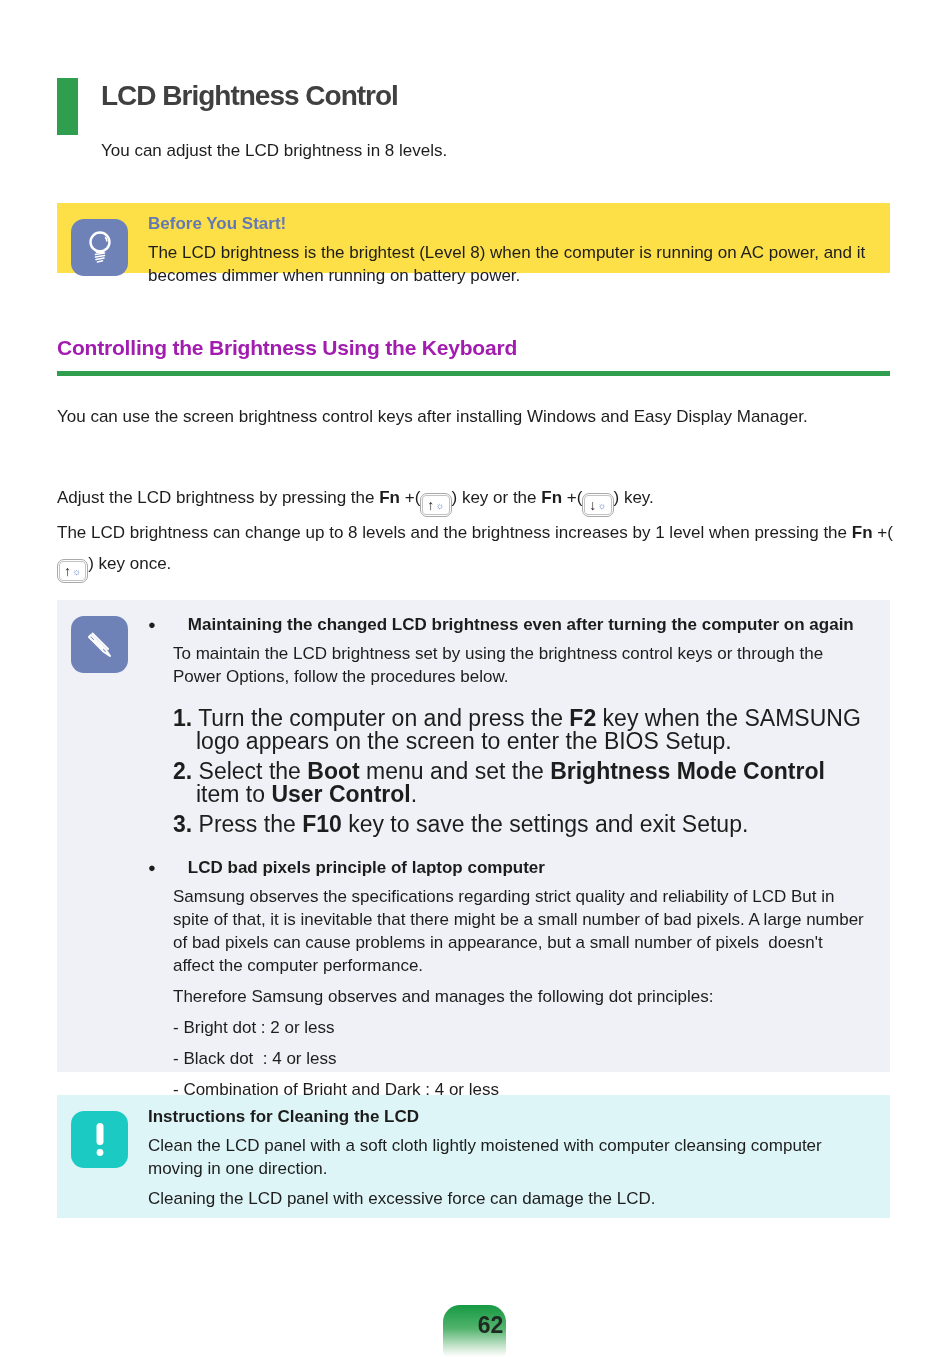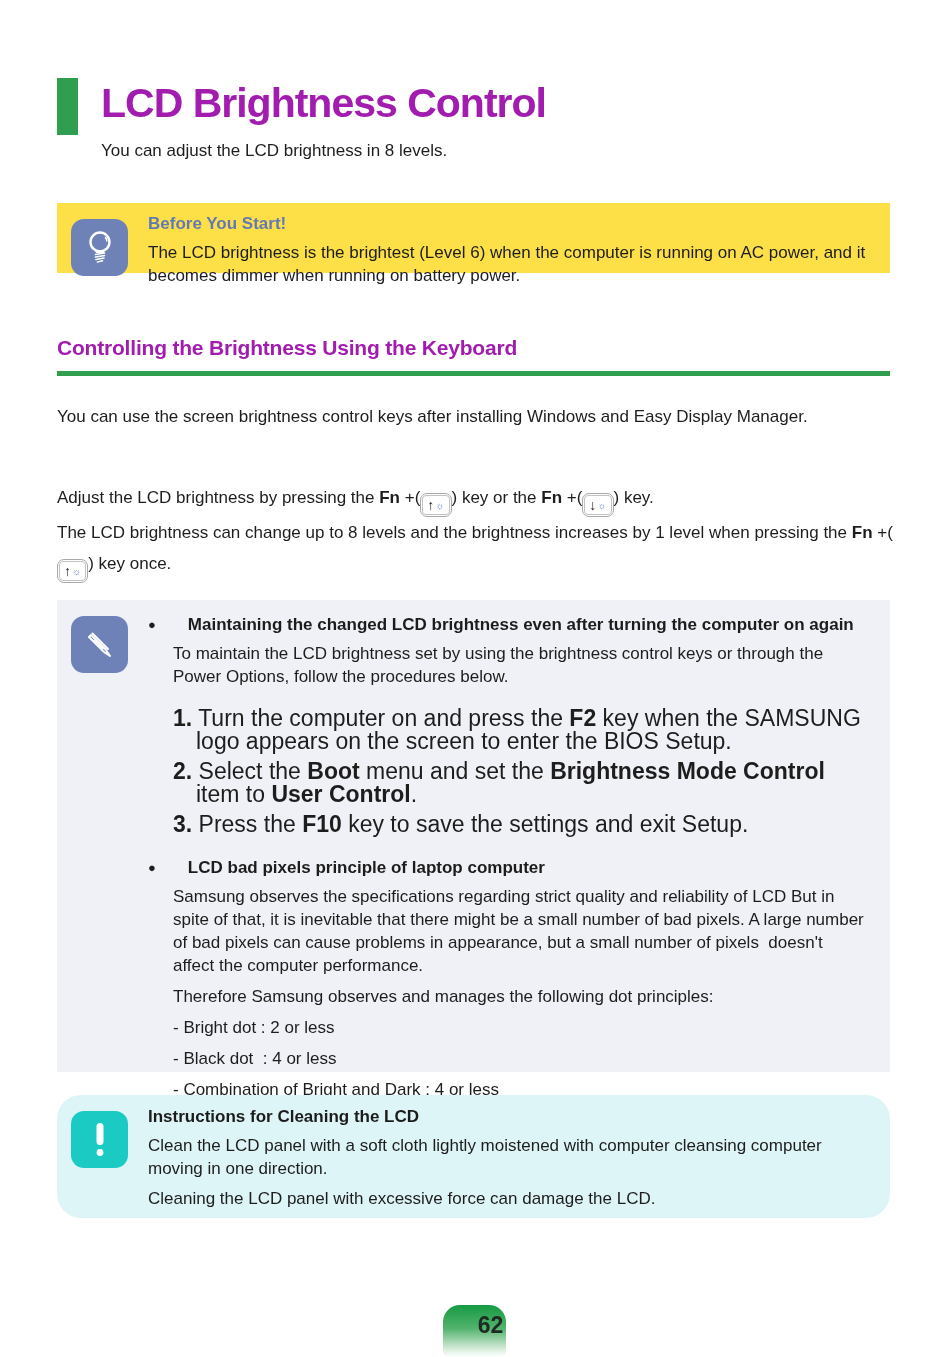--- a/index.html
+++ b/index.html
@@ -17,24 +17,24 @@
   
   .title-bar {
     position: absolute;
     left: 57px; top: 78px;
     width: 21px; height: 57px;
     background: #2f9e4e;
   }
   .page-title {
     position: absolute;
     left: 101px; top: 80px;
-    font-size: 41px;
+    font-size: 28px;
     font-weight: 700;
     letter-spacing: -1px;
-    color: #a21caf;
+    color: #404040;
   }
   .page-subtitle {
     position: absolute;
     left: 101px; top: 141px;
     font-size: 17px;
     color: #1d1d1d;
   }
 
   
   .callout {
@@ -152,21 +152,20 @@
     margin-bottom: 7px;
   }
   .step .num { font-weight: 700; }
   .item2 { margin-top: 20px; }
   .dot-line { margin-top: 8px; }
 
   
   .clean-box {
     top: 1095px; height: 123px;
     background: #def5f7;
-    border-radius: 24px;
   }
   .clean-content { margin: 12px 18px 0 91px; }
   .clean-heading {
     font-size: 17px;
     font-weight: 700;
     color: #1c1c1c;
     margin-bottom: 7px;
   }
   .clean-para2 { margin-top: 7px; }
 
@@ -201,21 +200,21 @@
     <div class="icon-tile blue">
       <svg width="36" height="38" viewBox="0 0 36 38" fill="none">
         <circle cx="18" cy="13" r="9.5" stroke="#ffffff" stroke-width="2.4"></circle>
         <path d="M13 21 L23 21 L22 24 L14 24 Z" fill="#ffffff"></path>
         <path d="M13.5 25.5 L22.5 24 M13.5 28 L22.5 26.5 M14 30.5 L22 29 M15.5 33 L20.5 31.8" stroke="#ffffff" stroke-width="1.6" stroke-linecap="round"></path>
         <path d="M23.5 8.5 Q24.8 10 24.8 12" stroke="#ffffff" stroke-width="1.6" stroke-linecap="round" fill="none"></path>
       </svg>
     </div>
     <div class="before-content">
       <div class="before-heading">Before You Start!</div>
-      <div class="body-text">The LCD brightness is the brightest (Level 6) when the computer is running on AC power, and it becomes dimmer when running on battery power.</div>
+      <div class="body-text">The LCD brightness is the brightest (Level 8) when the computer is running on AC power, and it becomes dimmer when running on battery power.</div>
     </div>
   </div>
 
   <div class="section-head">
     <h2>Controlling the Brightness Using the Keyboard</h2>
     <div class="section-rule"></div>
   </div>
 
   <p class="para1 body-text">You can use the screen brightness control keys after installing Windows and Easy Display Manager.</p>
 

